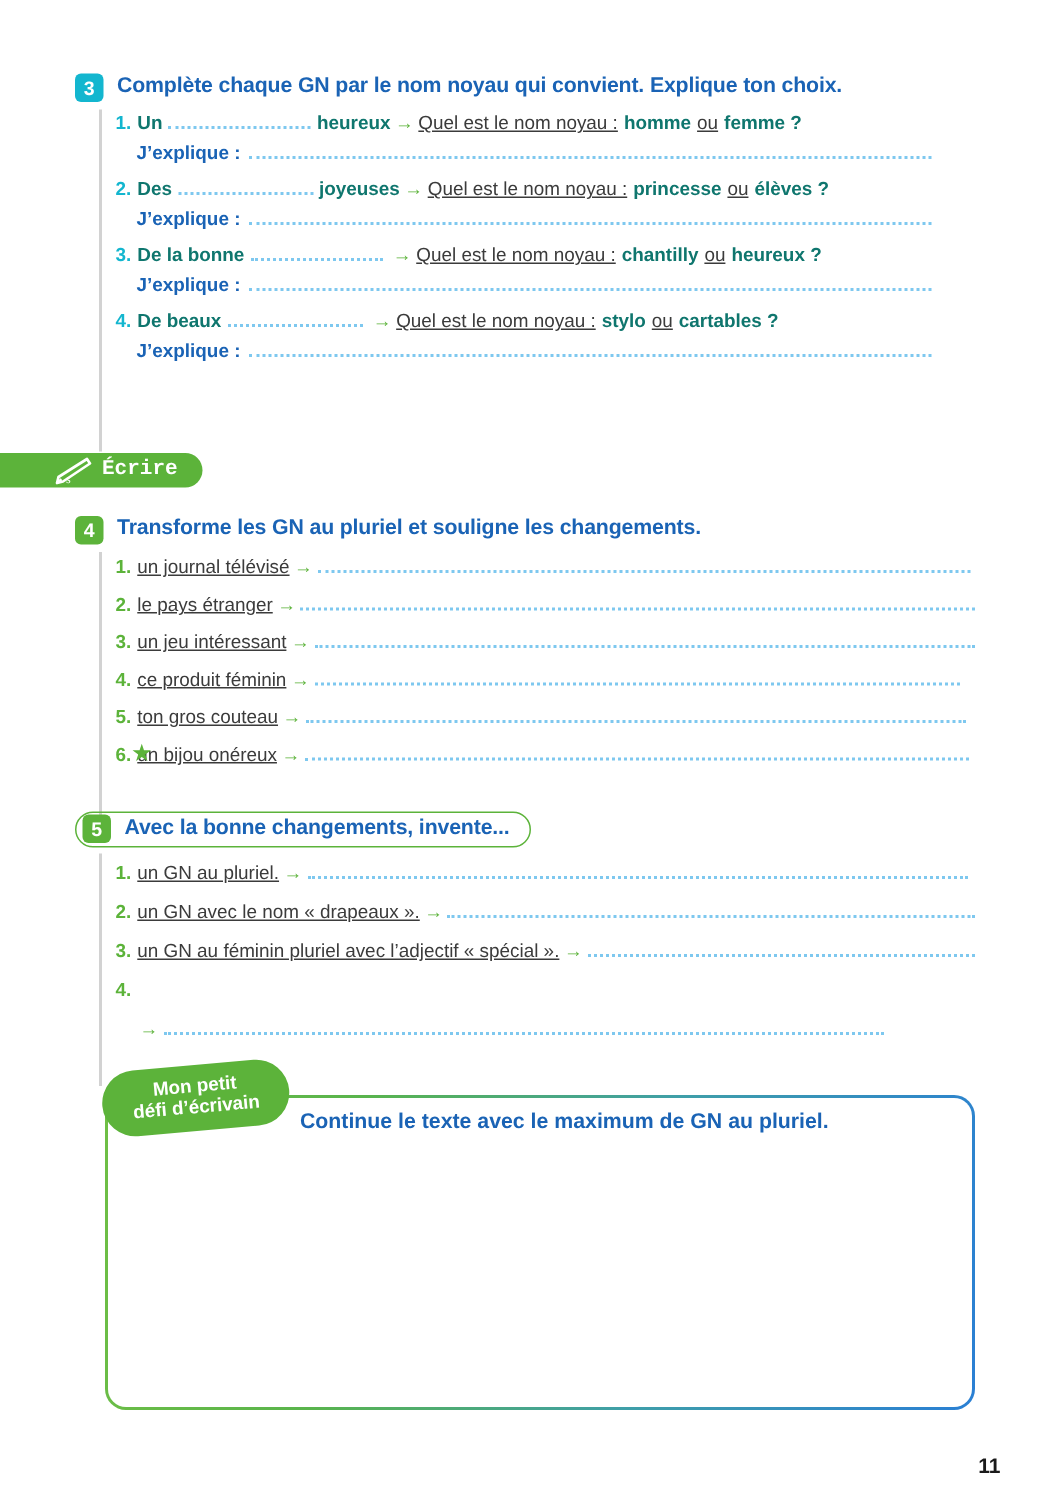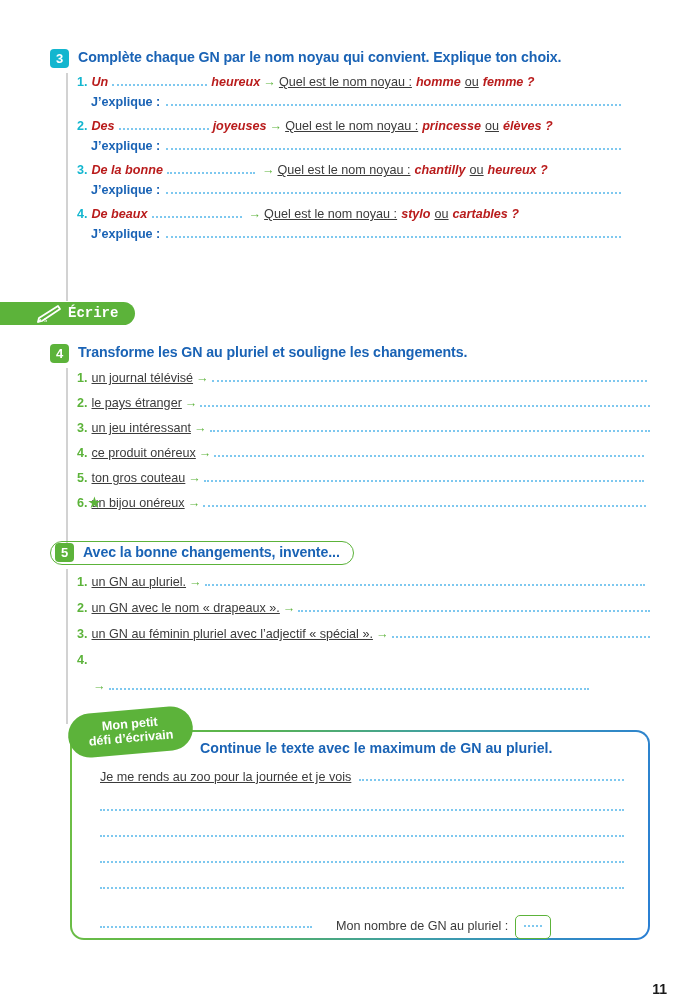--- a/index.html
+++ b/index.html
@@ -75,21 +75,21 @@
   .row {
     display: flex; align-items: baseline;
     font-size: 12.6px;
     line-height: 1.25;
     min-height: 22px;
   }
   .row .idx { flex: 0 0 auto; margin-right: 4px; font-weight: bold; }
   .idx.teal  { color: #13b6cf; }
   .idx.green { color: #5cb33a; }
 
-  .bluebold { color: #b91c1c; font-weight: bold; font-style: italic; }
+  .bluebold { color: #0f766e; font-weight: bold; }
   .dark     { color: #3b3b3b; text-decoration: underline; }
   .arrow    { color: #5cb33a; font-weight: bold; padding: 0 3px; }
   .sp { display: inline-block; width: 4px; }
 
   .jexplique {
     display: flex; align-items: baseline;
     font-size: 12.6px; min-height: 22px;
     padding-left: 14px;
   }
   .jexplique .lbl { color: #1a63b5; font-weight: bold; flex: 0 0 auto; }
@@ -184,21 +184,21 @@
     top: 6px;
   }
   .count-box i {
     display: block;
     border-bottom: 2px dotted #7ec8ef;
     width: 18px; margin: 9px auto 0;
   }
 
   .page-num {
     position: absolute;
-    right: 33px; bottom: 8px;
+    right: 33px; bottom: 20px;
     font-size: 14px; font-weight: bold; color: #1a1a1a;
   }
 </style>
 </head>
 <body>
 
 <div class="page">
 
   <div class="exercise" style="top:48px;">
     <div class="vrule" style="height:228px;"></div>
@@ -319,21 +319,21 @@
         <span class="dots" style="max-width:450px;"></span>
       </div>
       <div class="row" style="min-height:25px;">
         <span class="idx green">3.</span>
         <span class="dark">un jeu intéressant</span>
         <span class="arrow">→</span>
         <span class="dots" style="max-width:440px;"></span>
       </div>
       <div class="row" style="min-height:25px;">
         <span class="idx green">4.</span>
-        <span class="dark">ce produit onéreux</span>
+        <span class="dark">ce produit féminin</span>
         <span class="arrow">→</span>
         <span class="dots" style="max-width:430px;"></span>
       </div>
       <div class="row" style="min-height:25px;">
         <span class="idx green">5.</span>
         <span class="dark">ton gros couteau</span>
         <span class="arrow">→</span>
         <span class="dots" style="max-width:440px;"></span>
       </div>
       <div class="row" style="min-height:25px;position:relative;">
@@ -385,34 +385,17 @@
     </div>
   </div>
 
   <div class="challenge">
     <div class="defi-badge">
       <div>Mon petit</div>
       <div>défi d’écrivain</div>
     </div>
     <div class="challenge-title">Continue le texte avec le maximum de GN au pluriel.</div>
 
-    <div class="ch-lines">
-      <div class="ch-first">
-        <span class="dark">Je me rends au zoo pour la journée et je vois</span>
-        <span class="dots" style="margin-left:8px;max-width:270px;"></span>
-      </div>
-      <div class="ch-line"></div>
-      <div class="ch-line"></div>
-      <div class="ch-line"></div>
-      <div class="ch-line"></div>
-      <div class="ch-last">
-        <span class="ldots"></span>
-        <span class="lbl">Mon nombre de GN au pluriel :</span>
-        <span class="count-box">
-            <i></i>
-          </span>
-      </div>
-    </div>
   </div>
 
   <div class="page-num">11</div>
 
 </div>
 
 </body></html>

